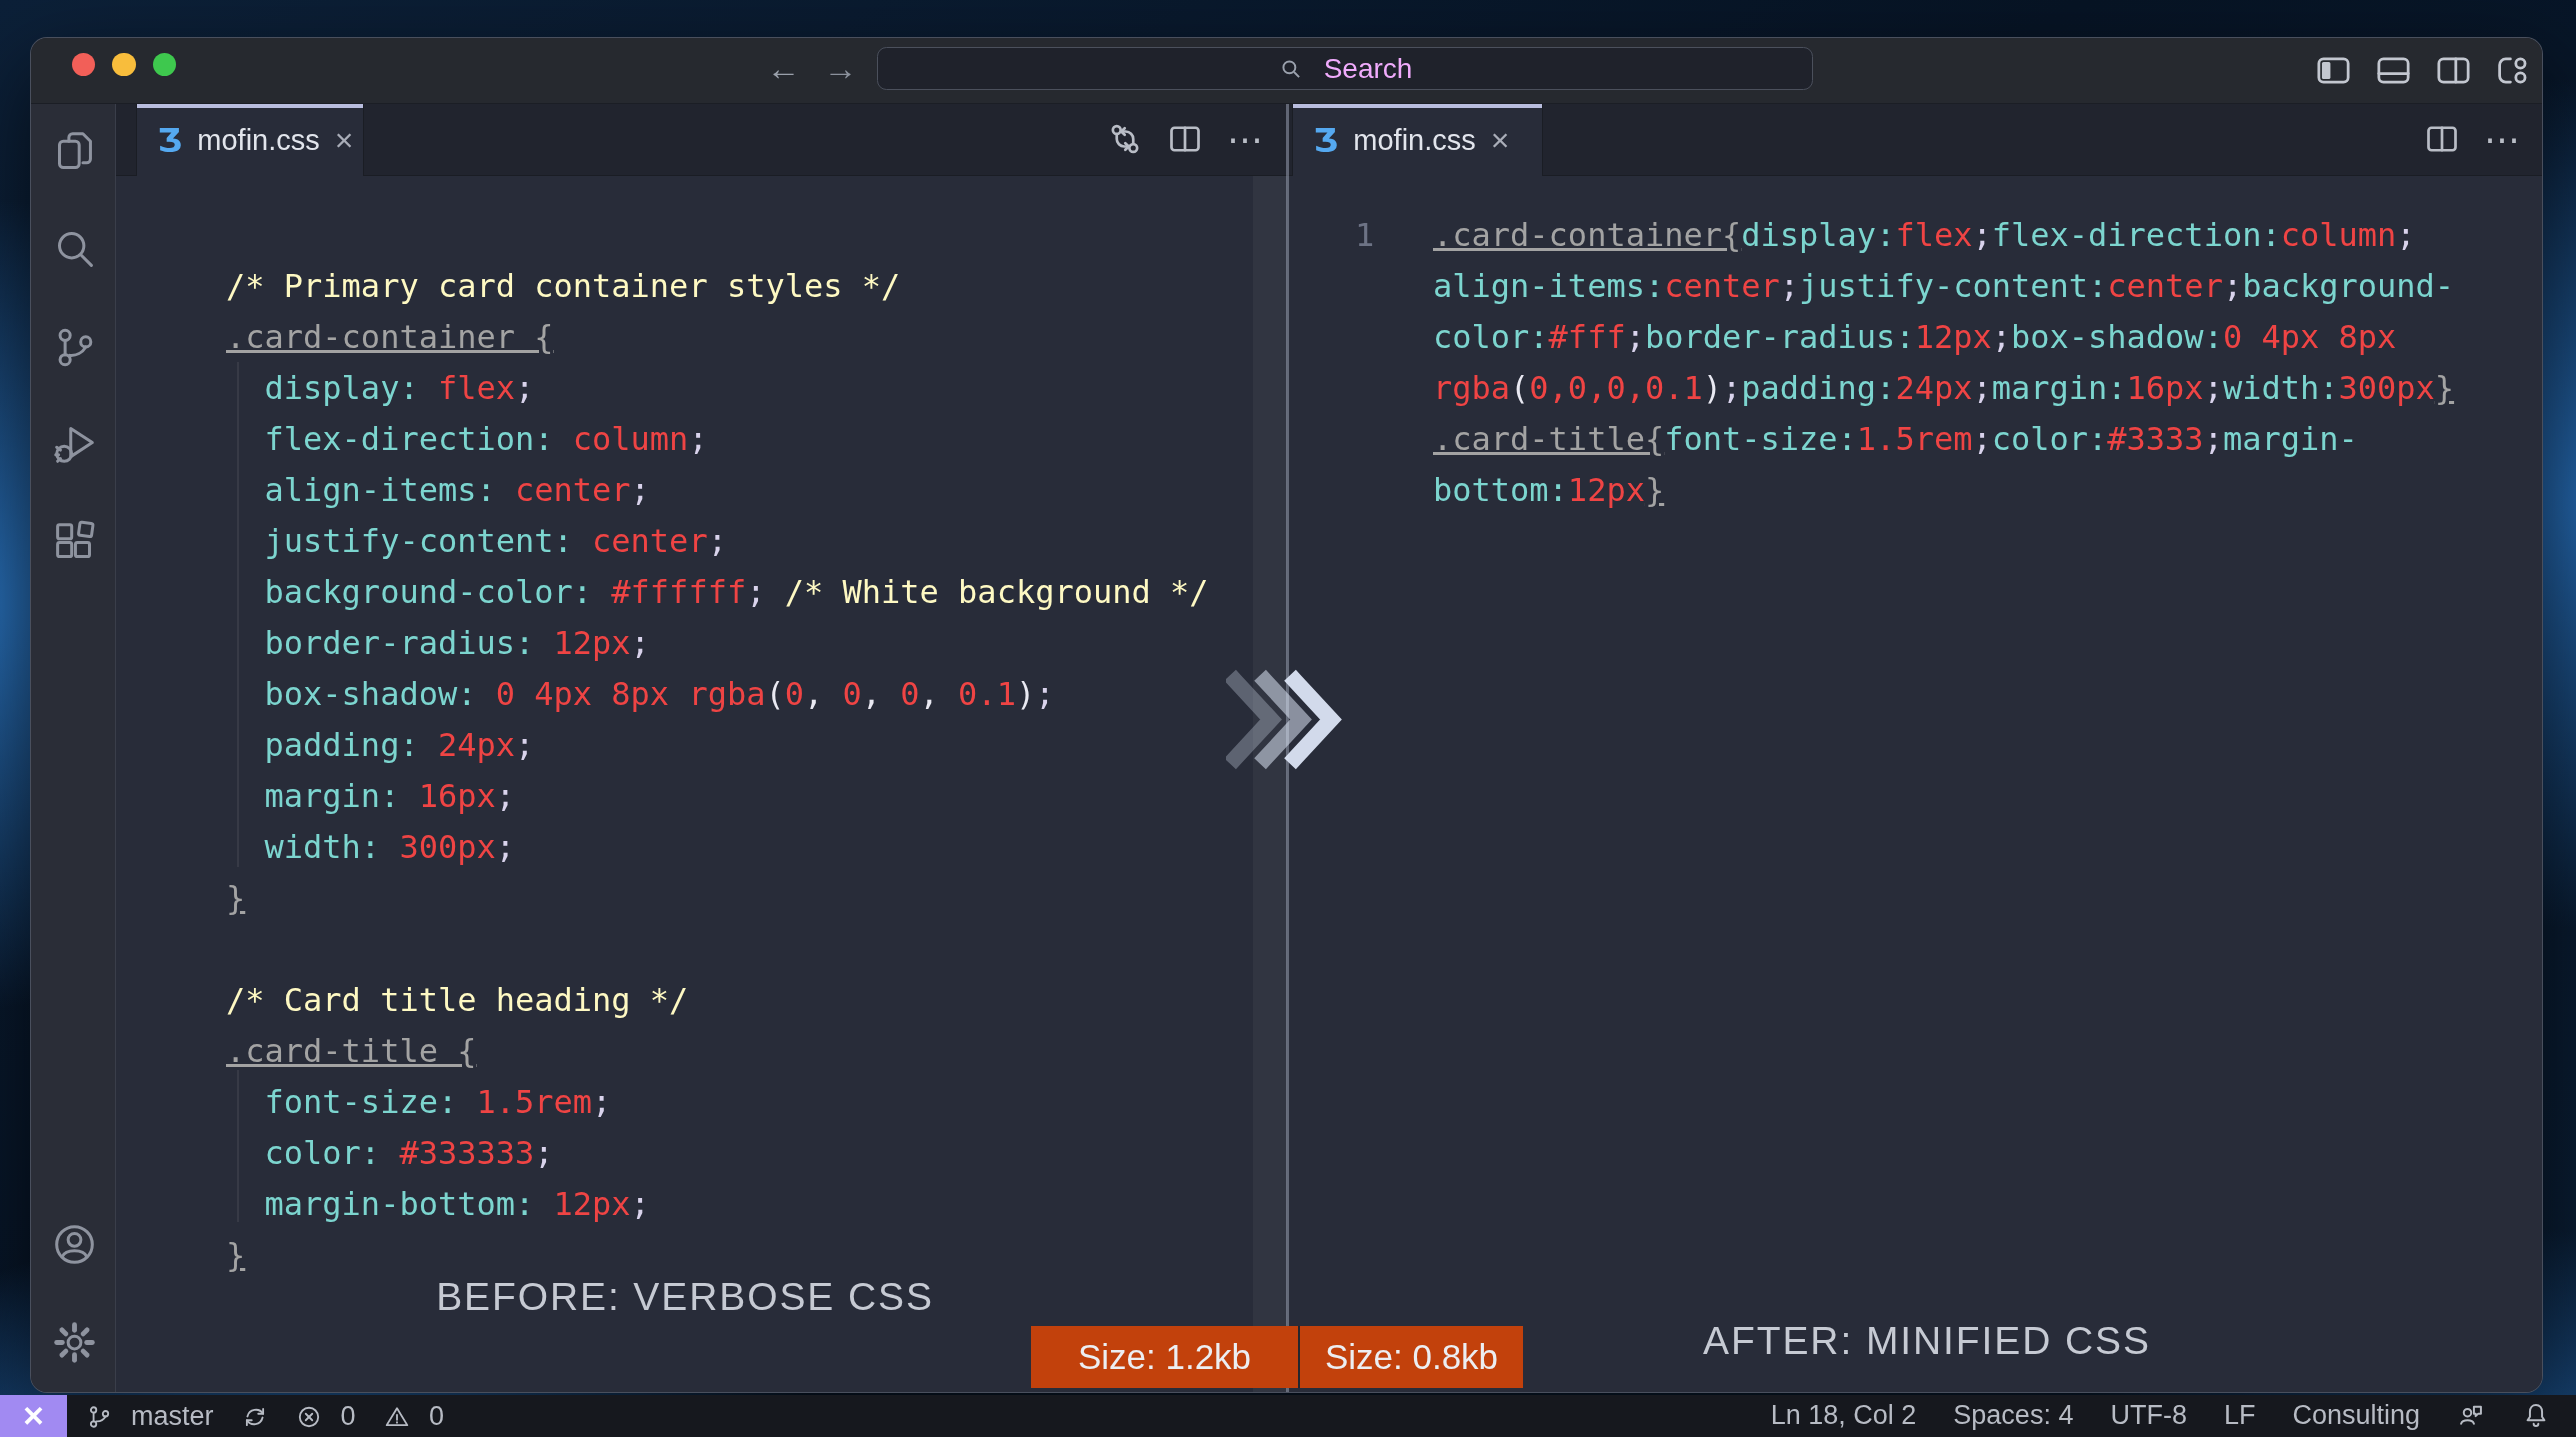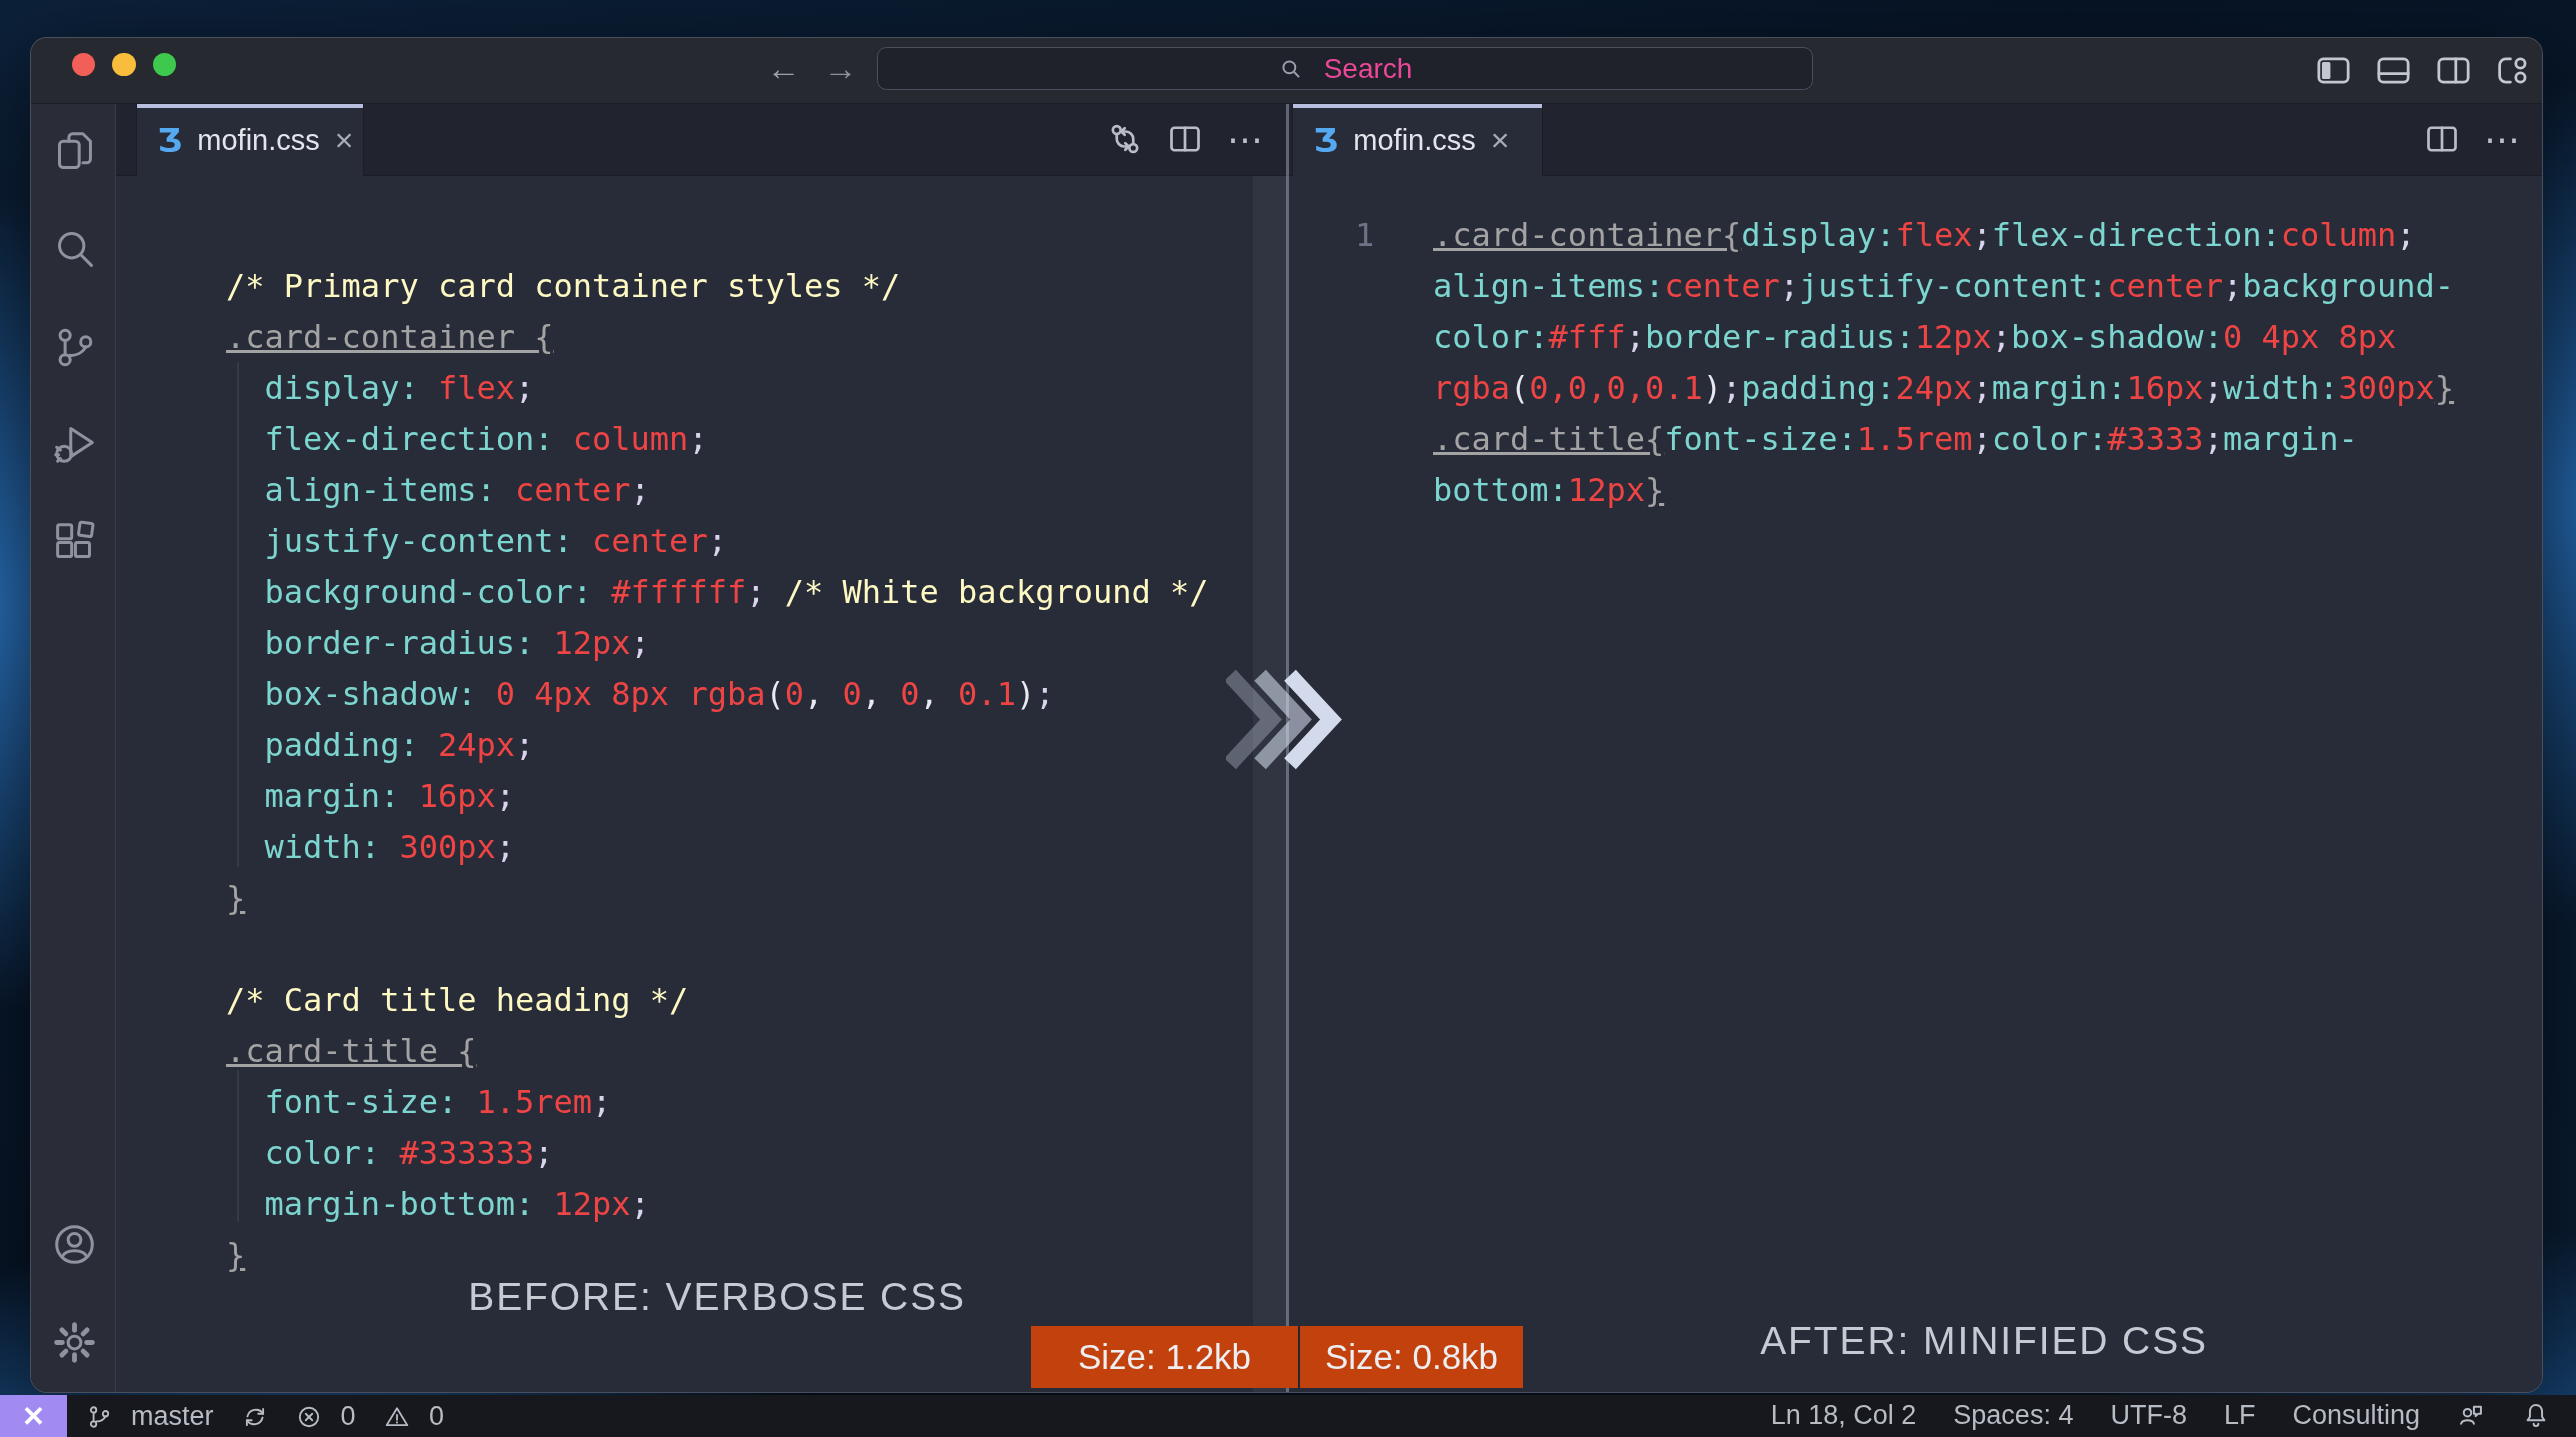--- a/index.html
+++ b/index.html
@@ -25,21 +25,21 @@
   .titlebar{ position:absolute; left:0; top:0; width:100%; height:66px; background:#26292f; border-bottom:1.9px solid #1b1e25;}
   .traffic{ position:absolute; left:41px; top:15px; display:flex; gap:17px; }
   .traffic span{ width:23.4px; height:23.4px; border-radius:50%; display:block; }
   .tl-red{ background:#f25f58; } .tl-yellow{ background:#f8bd3c; } .tl-green{ background:#3ec84e; }
   .nav-arrow{ position:absolute; top:11.2px; font-size:34px; color:#9aa0ab; width:41px; text-align:center; }
   .nav-back{ left:732px; } .nav-fwd{ left:789px; color:#8b919c; }
   .searchbox{
     position:absolute; left:846px; top:9.4px; width:936px; height:43px;
     background:#1f222b; border:1.9px solid #4b505c; border-radius:9.4px;
     display:flex; align-items:center; justify-content:center; gap:20px;
-    color:#ec4899; font-size:28px;
+    color:#f0abfc; font-size:28px;
   }
   .searchbox svg{ stroke:#9aa1ad; }
   .layout-icons{ position:absolute; left:2282px; top:12px; display:flex; gap:19px; }
   .layout-icons .ic{ width:41px; height:41px; display:flex; align-items:center; justify-content:center; }
   .ic svg{ stroke:#c3c7d0; fill:none; stroke-width:1.8; stroke-linecap:round; stroke-linejoin:round; }
   
   .tabbar{ position:absolute; left:0; top:66px; width:100%; height:72px; background:#21242e; border-bottom:1.9px solid #1a1d24; }
   .tab{
     position:absolute; top:0; height:72px; background:#282c39;
     border-left:1.9px solid #1a1d24; border-right:1.9px solid #1a1d24;
@@ -69,21 +69,21 @@
   .code-left{ left:110px; top:85px; }
   .code-right{ left:144px; top:34px; }
   .linenum{ position:absolute; left:66px; top:34px; font-family:"DejaVu Sans Mono", monospace; font-size:32px; line-height:51px; color:#6d7385; }
   .tk-cm{ color:#fef9c3; } .tk-yl{ color:#a3a3a3;text-decoration:underline; } .tk-cy{ color:#7cd5cf; }
   .tk-pu{ color:#ef4444; } .tk-pn{ color:#d9d3ec; } .tk-wh{ color:#e9e9f2; }
   .indent-guide{ position:absolute; left:121px; width:1.9px; background:rgba(255,255,255,.07); }
   
   .chevrons{ position:absolute; left:1195px; top:630px; width:122px; height:103px; }
   .chevrons polyline{ fill:none; stroke:#dbe4f4; stroke-width:17; stroke-linecap:square; }
   
-  .caption{ position:absolute; top:1237px; width:562px; text-align:right; font-size:39px; letter-spacing:1.9px; color:#c6cad3; }
+  .caption{ position:absolute; top:1237px; width:562px; text-align:center; font-size:39px; letter-spacing:1.9px; color:#c6cad3; }
   .caption-left{ left:373px; } .caption-right{ left:1615px;margin-top:44px; }
   .badges{ position:absolute; left:1000px; top:1288px; height:62px; display:flex; }
   .badge{ background:#c2410c; color:#eceef2; font-size:35px; display:flex; align-items:center; justify-content:center; }
   .badge-left{ width:267px; } .badge-right{ width:225px; border-left:2.8px solid #23262e; }
   
   .statusbar{ position:absolute; left:0; top:1395px; width:2576px; height:43px; background:#16181e; color:#b7bbc4; font-size:27px; }
   .remote{ position:absolute; left:0; top:0; width:67px; height:43px; background:#a18af2; color:#fff; display:flex; align-items:center; justify-content:center; font-size:28px; font-weight:bold; }
   .sb-left{ position:absolute; left:86px; top:0; height:43px; display:flex; align-items:center; gap:28px; }
   .sb-right{ position:absolute; right:26px; top:0; height:40px; display:flex; align-items:center; gap:37px; }
   .sb-item{ display:flex; align-items:center; gap:19px; }

